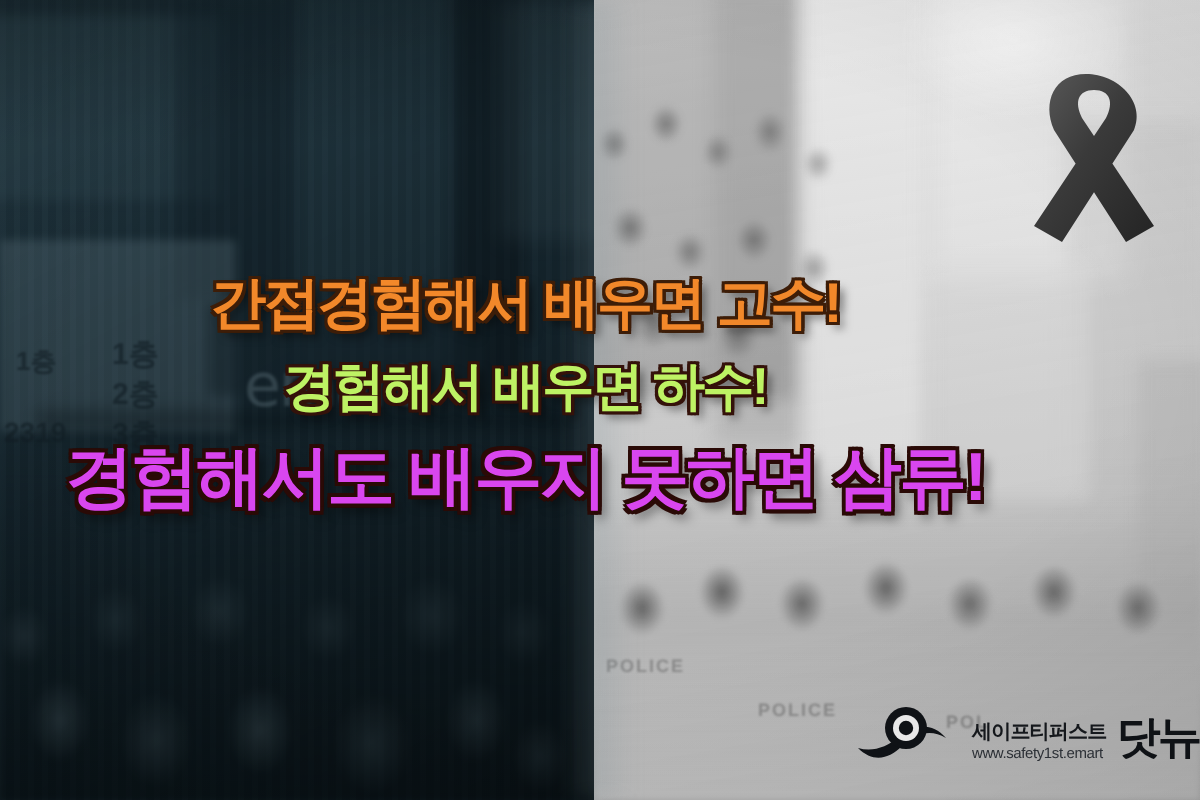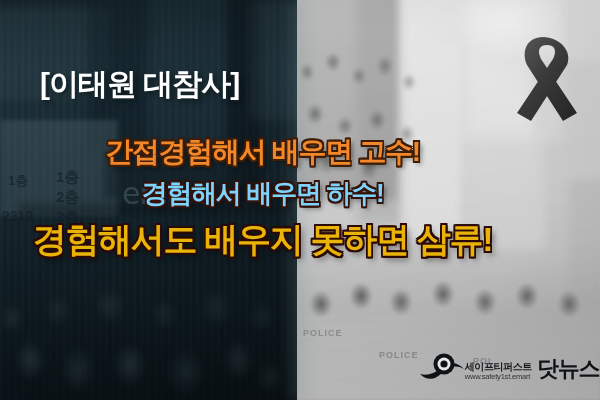--- a/index.html
+++ b/index.html
@@ -221,49 +221,48 @@
     margin-bottom:14px;
     text-shadow:
       -1.6px -1.6px 0 #3d1d08, 1.6px -1.6px 0 #3d1d08,
       -1.6px  1.6px 0 #3d1d08, 1.6px  1.6px 0 #3d1d08,
       -1.6px 0 0 #3d1d08, 1.6px 0 0 #3d1d08,
       0 -1.6px 0 #3d1d08, 0 1.6px 0 #3d1d08,
       3px 3px 5px rgba(0,0,0,.55);
   }
   .line-2 {
     font-size:26px;
-    color:#7dd3fc;
+    color:#bef264;
     margin-bottom:16px;
     text-shadow:
       -1.6px -1.6px 0 #34120a, 1.6px -1.6px 0 #34120a,
       -1.6px  1.6px 0 #34120a, 1.6px  1.6px 0 #34120a,
       -1.6px 0 0 #34120a, 1.6px 0 0 #34120a,
       0 -1.6px 0 #34120a, 0 1.6px 0 #34120a,
       3px 3px 5px rgba(0,0,0,.55);
   }
   .line-3 {
     font-size:34px;
-    color:#eab308;
+    color:#d946ef;
     text-shadow:
       -1.8px -1.8px 0 #2a0a06, 1.8px -1.8px 0 #2a0a06,
       -1.8px  1.8px 0 #2a0a06, 1.8px  1.8px 0 #2a0a06,
       -1.8px 0 0 #2a0a06, 1.8px 0 0 #2a0a06,
       0 -1.8px 0 #2a0a06, 0 1.8px 0 #2a0a06,
       3px 4px 6px rgba(0,0,0,.55);
   }
 
   
   .logo {
     position:absolute;
     left:428px; top:350px;
     width:162px; height:40px;
     display:flex;
     align-items:center;
-    gap:0;
-    justify-content:center;
+    gap:12px;
   }
   .logo-mark { flex:0 0 auto; }
   .logo-text { position:relative; display:flex; align-items:flex-start; gap:5px; }
   .logo-left { display:flex; flex-direction:column; align-items:flex-start; padding-top:3px;}
   .logo-brand {
     font-size:10px; font-weight:700; color:#15181c;
     letter-spacing:-0.4px; line-height:1.1; white-space:nowrap;
   }
   .logo-url {
     font-size:7.5px; font-weight:400; color:#2c3036;
@@ -329,21 +328,20 @@
         <linearGradient id="rib" x1="0" y1="0" x2="1" y2="1">
           <stop offset="0%" stop-color="#5a5a5a"></stop>
           <stop offset="45%" stop-color="#3a3a3a"></stop>
           <stop offset="100%" stop-color="#242424"></stop>
         </linearGradient>
       </defs>
       <path d="M46 12 C30 12 24 26 30 40 L66 96 L80 88 L44 34 C40 26 42 20 50 20 C58 20 60 26 56 34 L20 88 L34 96 L70 40 C76 26 62 12 46 12 Z" fill="url(#rib)"></path>
     </svg>
   </div>
 
-  <div class="headline">[이태원 대참사]</div>
 
   <div class="lines">
     <div class="line line-1">간접경험해서 배우면 고수!</div>
     <div class="line line-2">경험해서 배우면 하수!</div>
     <div class="line line-3">경험해서도 배우지 못하면 삼류!</div>
   </div>
 
   <div class="logo">
     <span class="logo-mark">
       <svg viewBox="0 0 46 32" width="46" height="32" aria-hidden="true">

